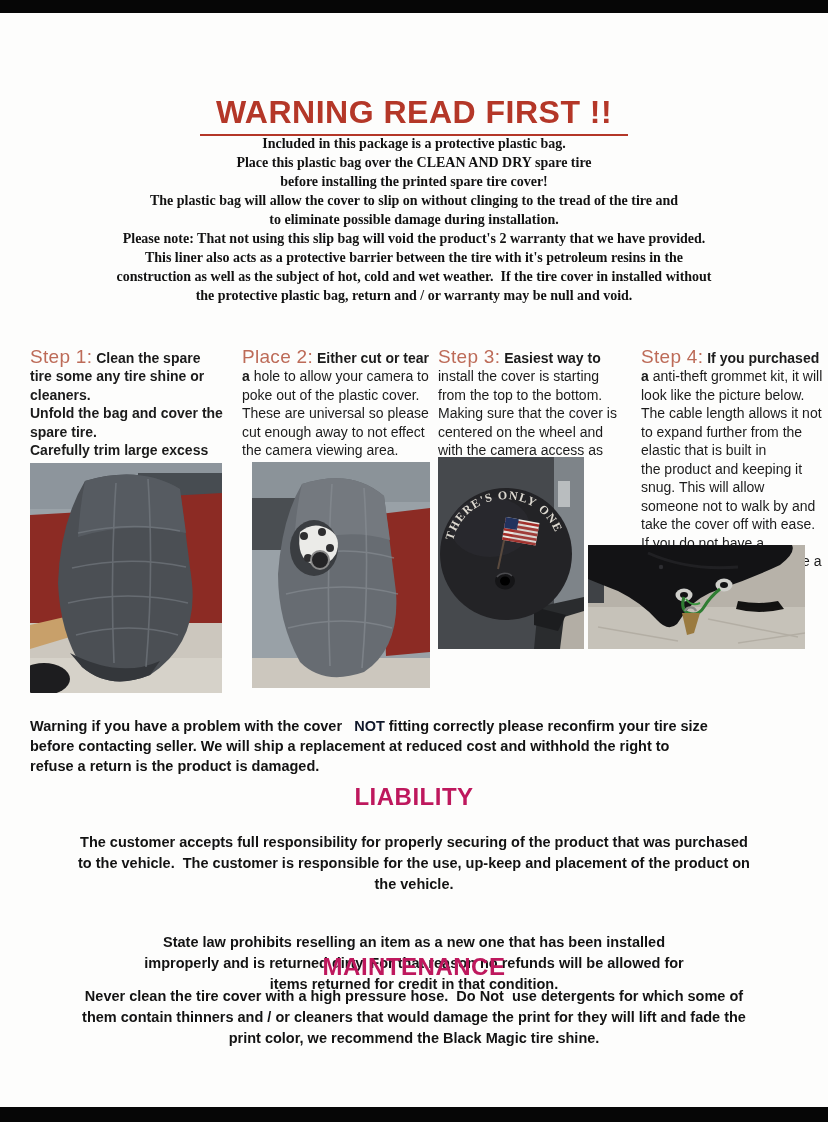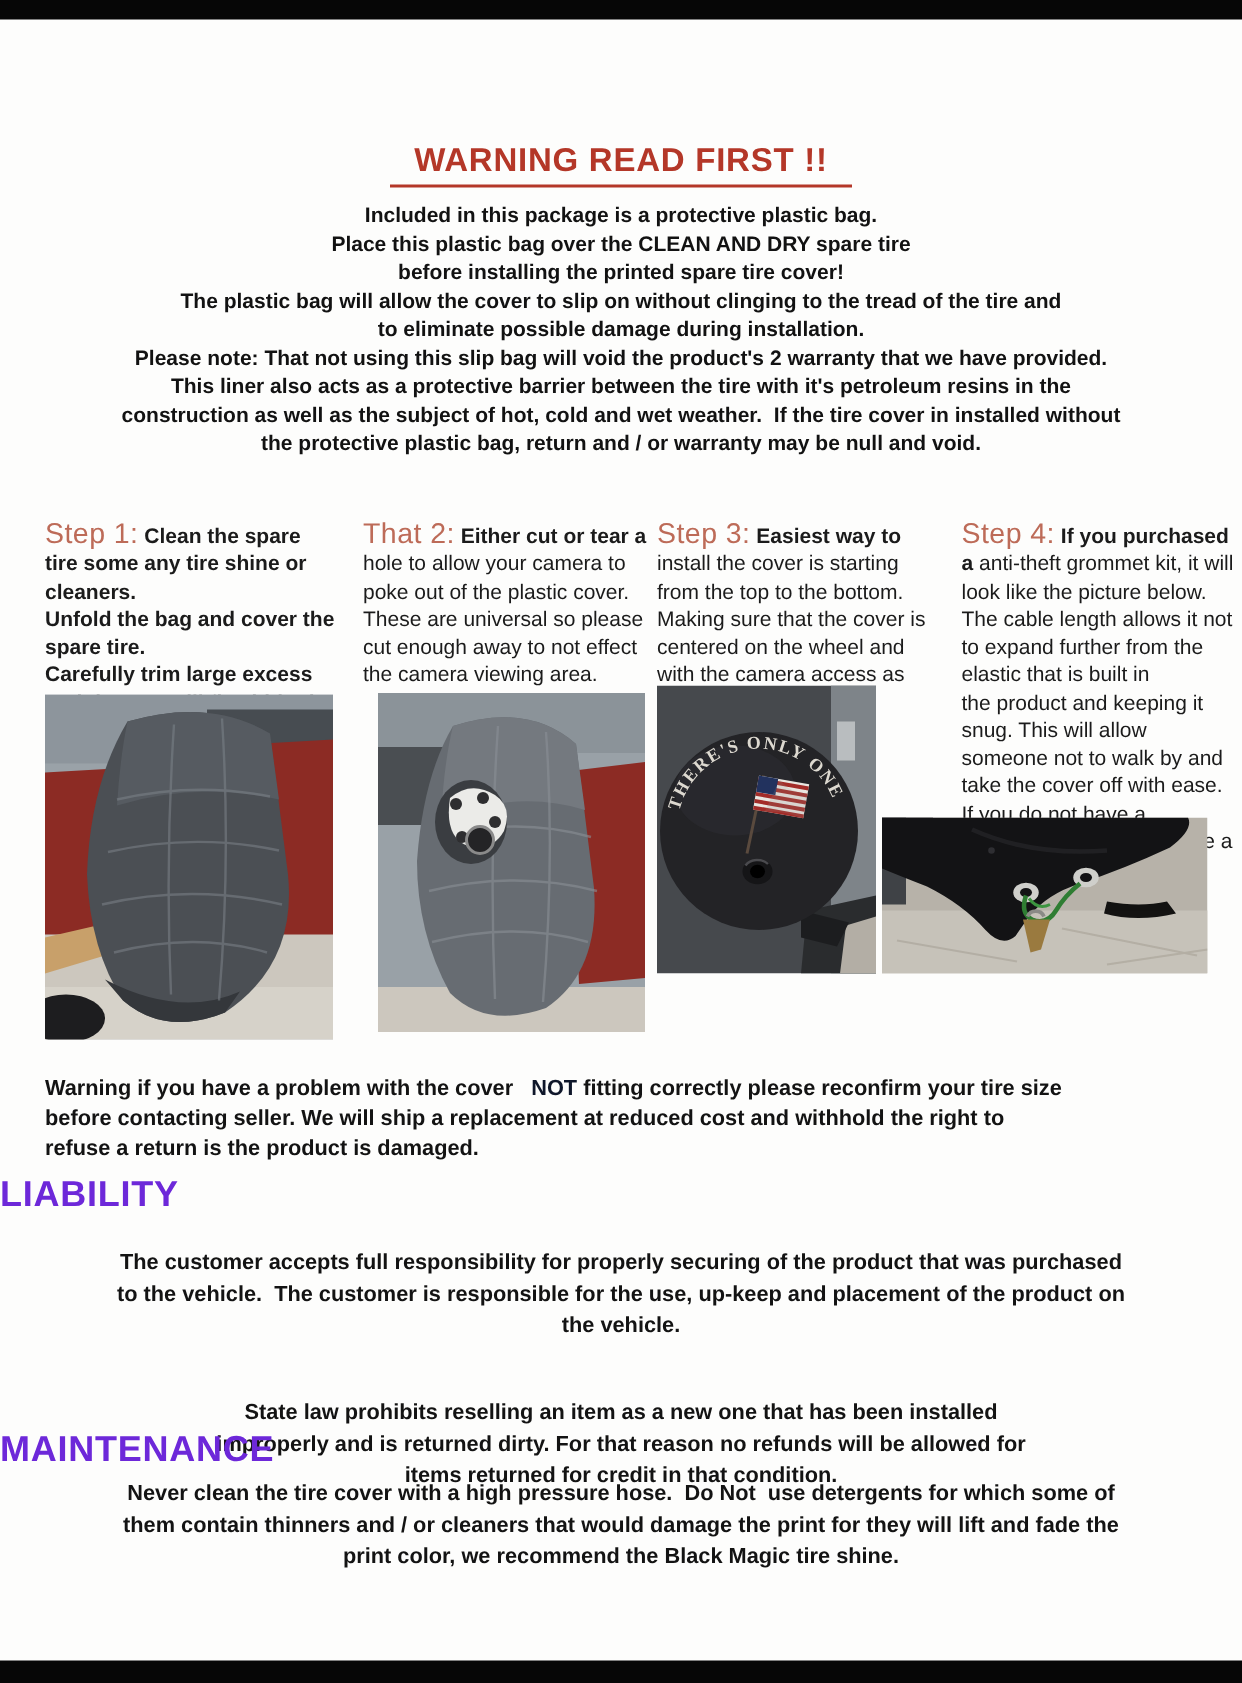--- a/index.html
+++ b/index.html
@@ -19,28 +19,28 @@
   .doc-title{
     position:absolute;top:55px;left:0;width:828px;
     text-align:center;font-size:25px;font-weight:700;
     letter-spacing:.5px;white-space:pre;color:#111;
   }
   .warning-banner{
     position:absolute;top:94px;left:0;width:828px;text-align:center;
   }
   .warning-banner span{
     display:inline-block;
-    font-size:22px;font-weight:700;color:#b43728;
+    font-size:32px;font-weight:700;color:#b43728;
     border-bottom:2px solid #b43728;
     padding:0 16px 3px 16px;letter-spacing:.5px;
   }
   .intro{
     position:absolute;top:134px;left:14px;width:800px;
     text-align:center;font-size:14px;font-weight:700;
-    line-height:19px;white-space:pre-line;color:#121212;
+    line-height:19px;white-space:pre-line;color:#121212;font-family:Liberation Serif, serif;
   }
 
   .band{position:absolute;top:325px;left:0;width:828px;height:392px;}
   .step{
     position:absolute;top:4px;
     font-size:14px;line-height:18.5px;white-space:pre-line;color:#1b1b1b;
   }
   .step-label{
     font-size:19px;font-weight:400;color:#bd6b58;letter-spacing:.3px;
   }
@@ -50,22 +50,22 @@
   .photo{position:absolute;display:block;}
 
   .warning-note{
     position:absolute;top:716px;left:30px;width:775px;
     font-size:14.5px;font-weight:700;line-height:20px;
     white-space:pre-line;color:#131313;
   }
   .warning-note .red{color:#0f172a;}
 
   .section-heading{
-    position:absolute;left:0;width:828px;
-    font-size:24px;font-weight:700;color:#6d28d9;letter-spacing:.5px;
+    position:absolute;left:0;width:828px;text-align:center;
+    font-size:24px;font-weight:700;color:#be185d;letter-spacing:.5px;
   }
   .para{
     position:absolute;left:14px;width:800px;text-align:center;
     font-size:14.5px;font-weight:700;line-height:21px;
     white-space:pre-line;color:#131313;
   }
 </style>
 </head>
 <body>
 
@@ -90,21 +90,21 @@
 
   <div class="band">
 
     <div class="step s1" style="left:30px;width:196px;">
       <span class="step-label">Step 1:</span><span class="step-lead"> Clean the spare tire some any tire shine or cleaners.</span><span class="step-rest">
  Unfold the bag and cover the spare tire.
 Carefully trim large excess and the rest will fit within the cover.</span>
     </div>
 
     <div class="step s2" style="left:242px;width:192px;">
-      <span class="step-label">That 2:</span><span class="step-lead"> Either cut or tear a</span><span class="step-rest"> hole to allow your camera to poke out of the plastic cover. These are universal so please cut enough away to not effect the camera viewing area.</span>
+      <span class="step-label">Place 2:</span><span class="step-lead"> Either cut or tear a</span><span class="step-rest"> hole to allow your camera to poke out of the plastic cover. These are universal so please cut enough away to not effect the camera viewing area.</span>
     </div>
 
     <div class="step s3" style="left:438px;width:192px;">
       <span class="step-label">Step 3:</span><span class="step-lead"> Easiest way to</span><span class="step-rest"> install the cover is starting from the top to the bottom. Making sure that the cover is centered on the wheel and with the camera access as shown
 in the picture below.</span>
     </div>
 
     <div class="step s4" style="left:641px;width:184px;">
       <span class="step-label">Step 4:</span><span class="step-lead"> If you purchased a</span><span class="step-rest"> anti-theft grommet kit, it will look like the picture below.
 The cable length allows it not to expand further from the

